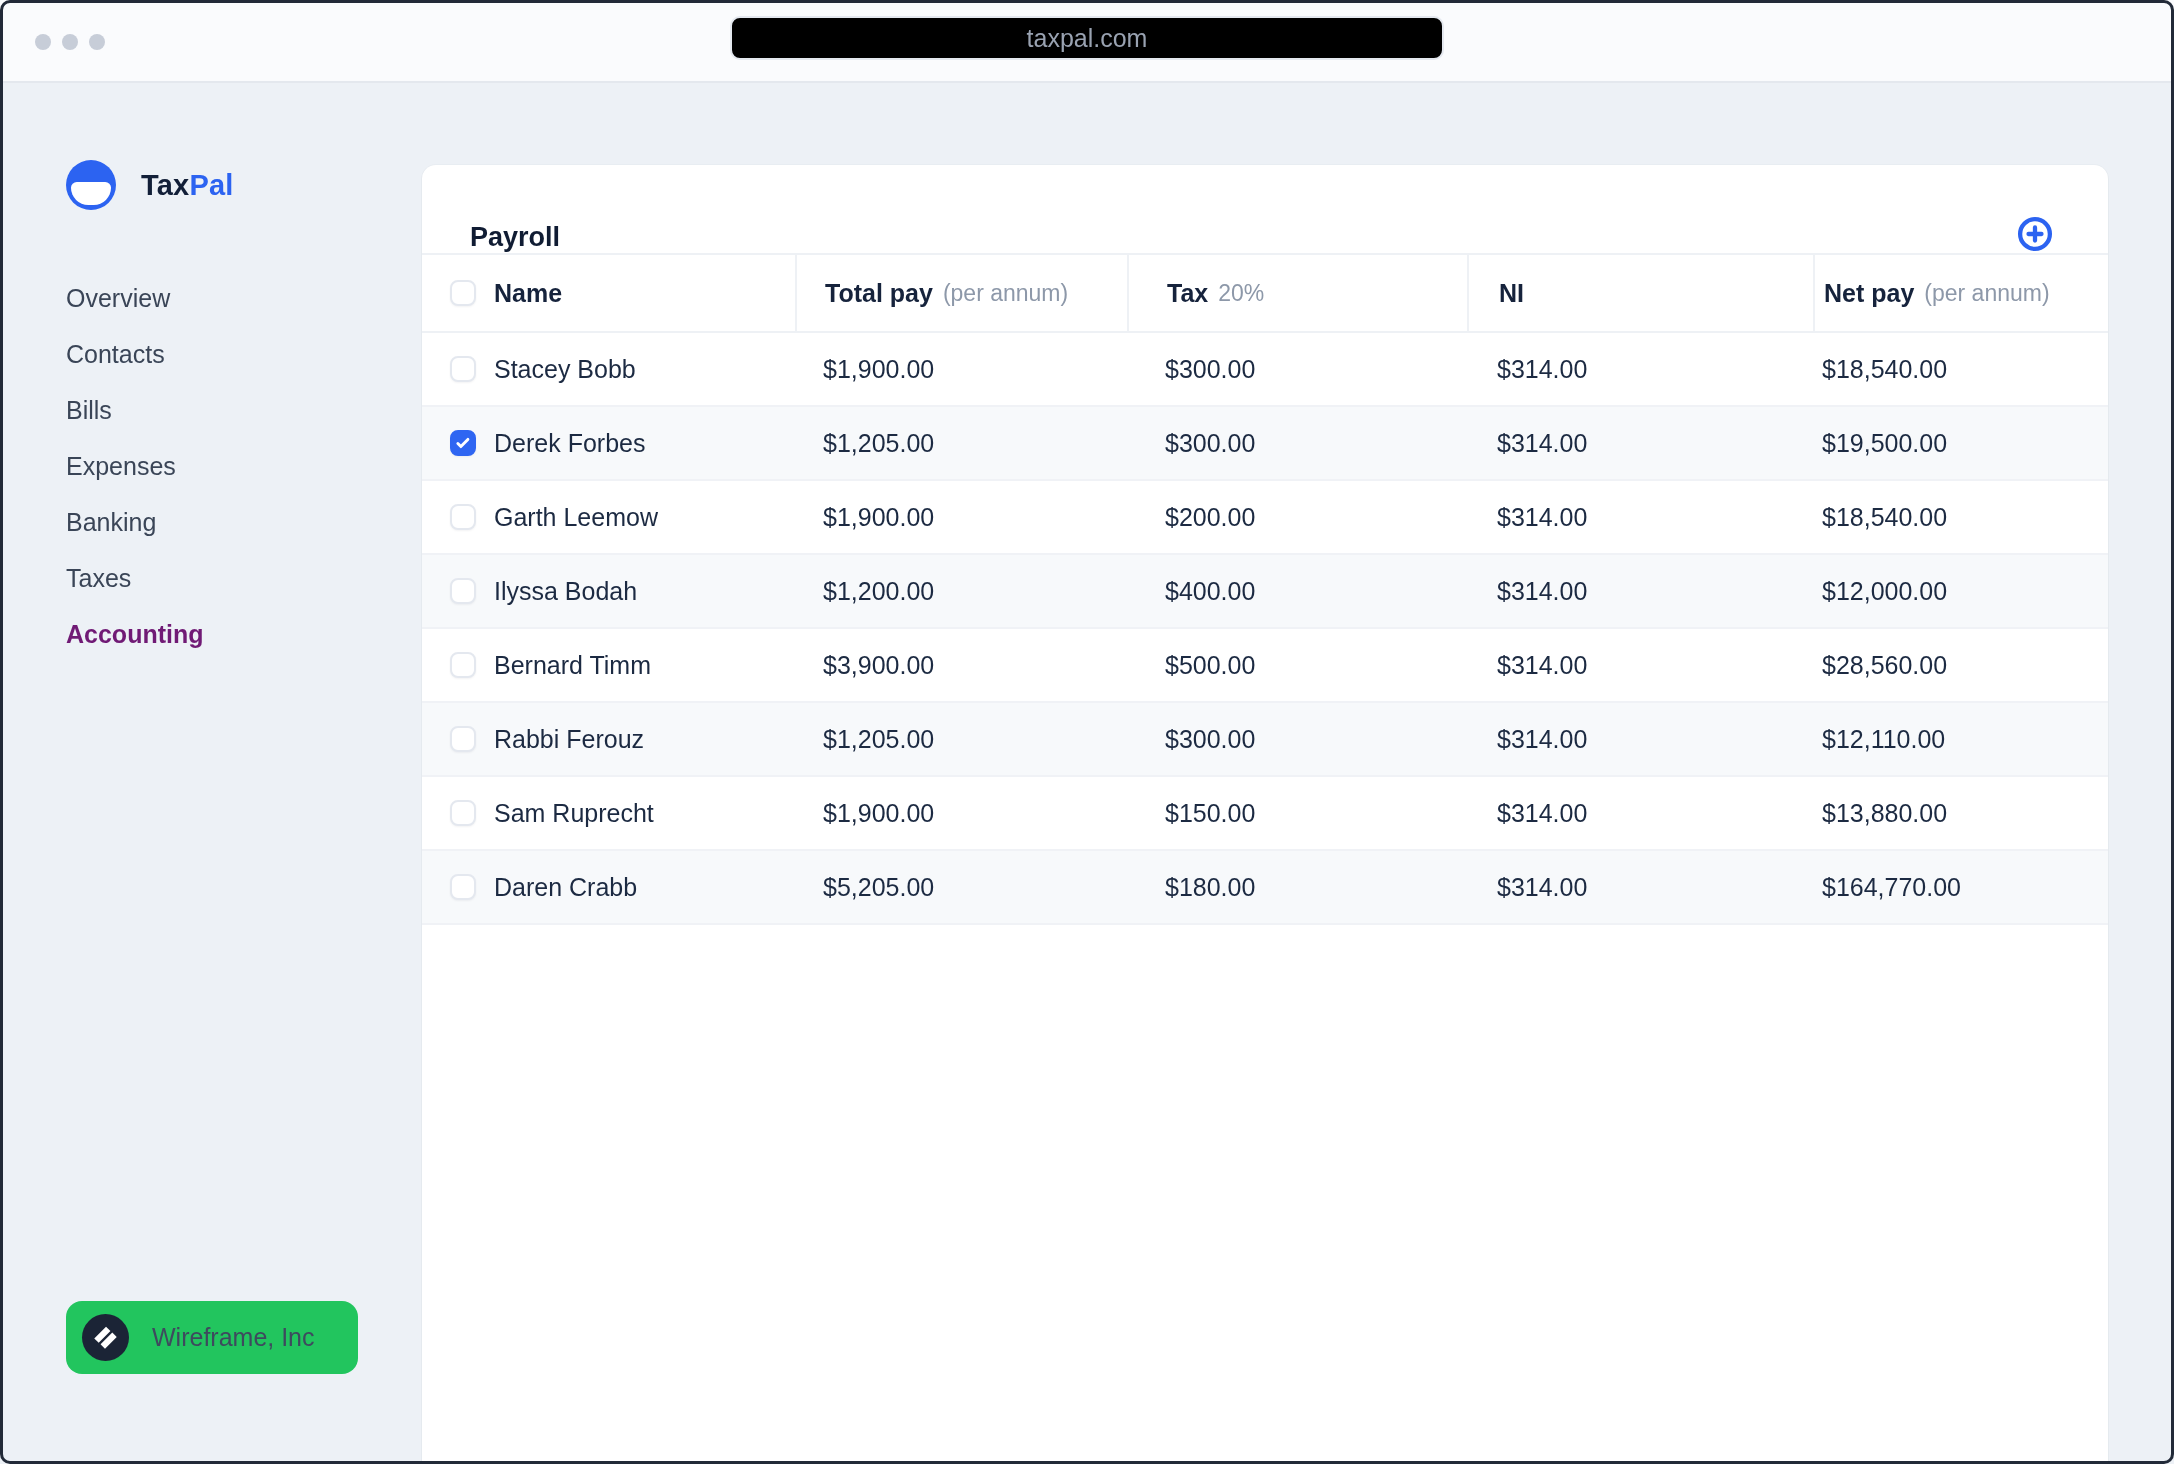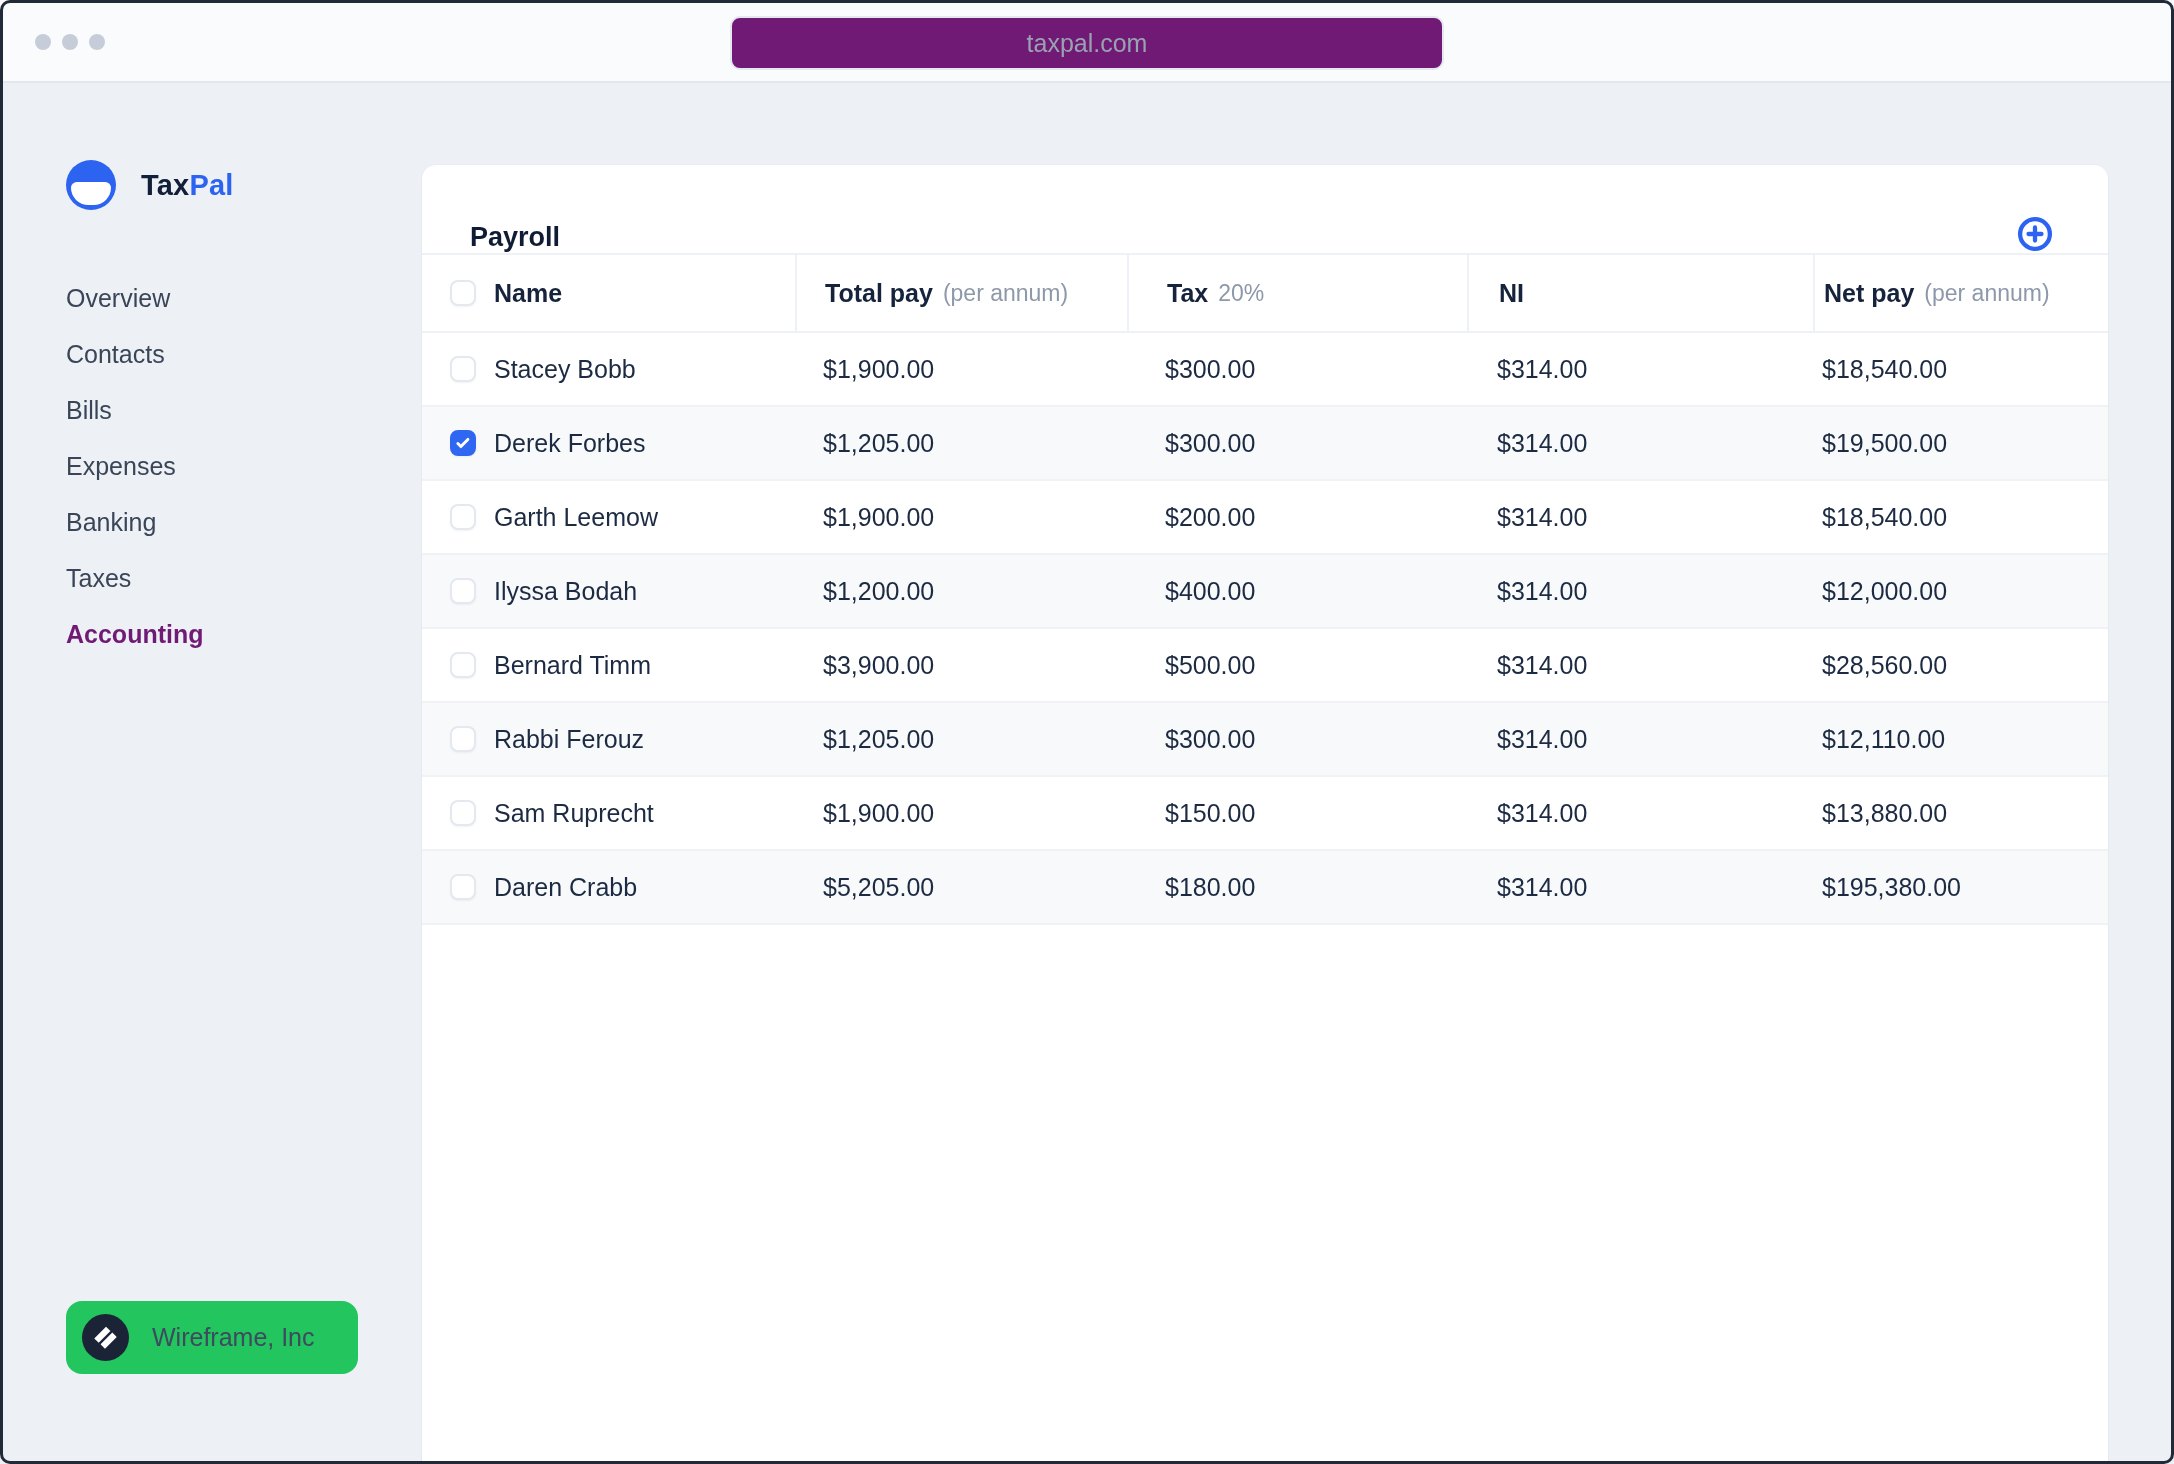--- a/index.html
+++ b/index.html
@@ -18,21 +18,21 @@
 
   
   .topbar{
     position:absolute;top:0;left:0;width:2174px;height:83px;
     background:#fafbfd;border-bottom:2px solid #e4e8ee;
   }
   .dots{position:absolute;left:35px;top:34px;display:flex;gap:11px;}
   .dot{width:16px;height:16px;border-radius:50%;background:#c7cdd8;}
   .urlbar{
     position:absolute;left:50%;top:16px;transform:translateX(-50%);
-    width:714px;height:54px;background:#701a75;
+    width:714px;height:44px;background:#000000;
     border:2px solid #e4e8ef;border-radius:10px;
     display:flex;align-items:center;justify-content:center;
     font-size:25px;color:#99a2b1;
   }
 
   
   .logo-row{position:absolute;left:66px;top:160px;display:flex;align-items:center;gap:25px;}
   .logo-circle{width:50px;height:50px;border-radius:50%;background:#2c63f1;position:relative;overflow:hidden;flex:0 0 auto;}
   .logo-mouth{position:absolute;left:5px;right:5px;bottom:5px;height:23px;background:#ffffff;border-radius:6px 6px 18px 18px;}
   .logo-text{font-size:29px;font-weight:700;color:#121f38;letter-spacing:.2px;}
@@ -252,19 +252,19 @@
         <div class="grid-row row alt">
     <div class="cell pad1 name-cell">
       <span class="checkbox">
         
       </span>
       <span>Daren Crabb</span>
     </div>
     <div class="cell pad2">$5,205.00</div>
     <div class="cell pad3">$180.00</div>
     <div class="cell pad4">$314.00</div>
-    <div class="cell pad5">$195,380.00</div>
+    <div class="cell pad5">$164,770.00</div>
   </div>
       </div>
   </div>
 
   <div class="frame-border"></div>
 </div>
 
 </body></html>

